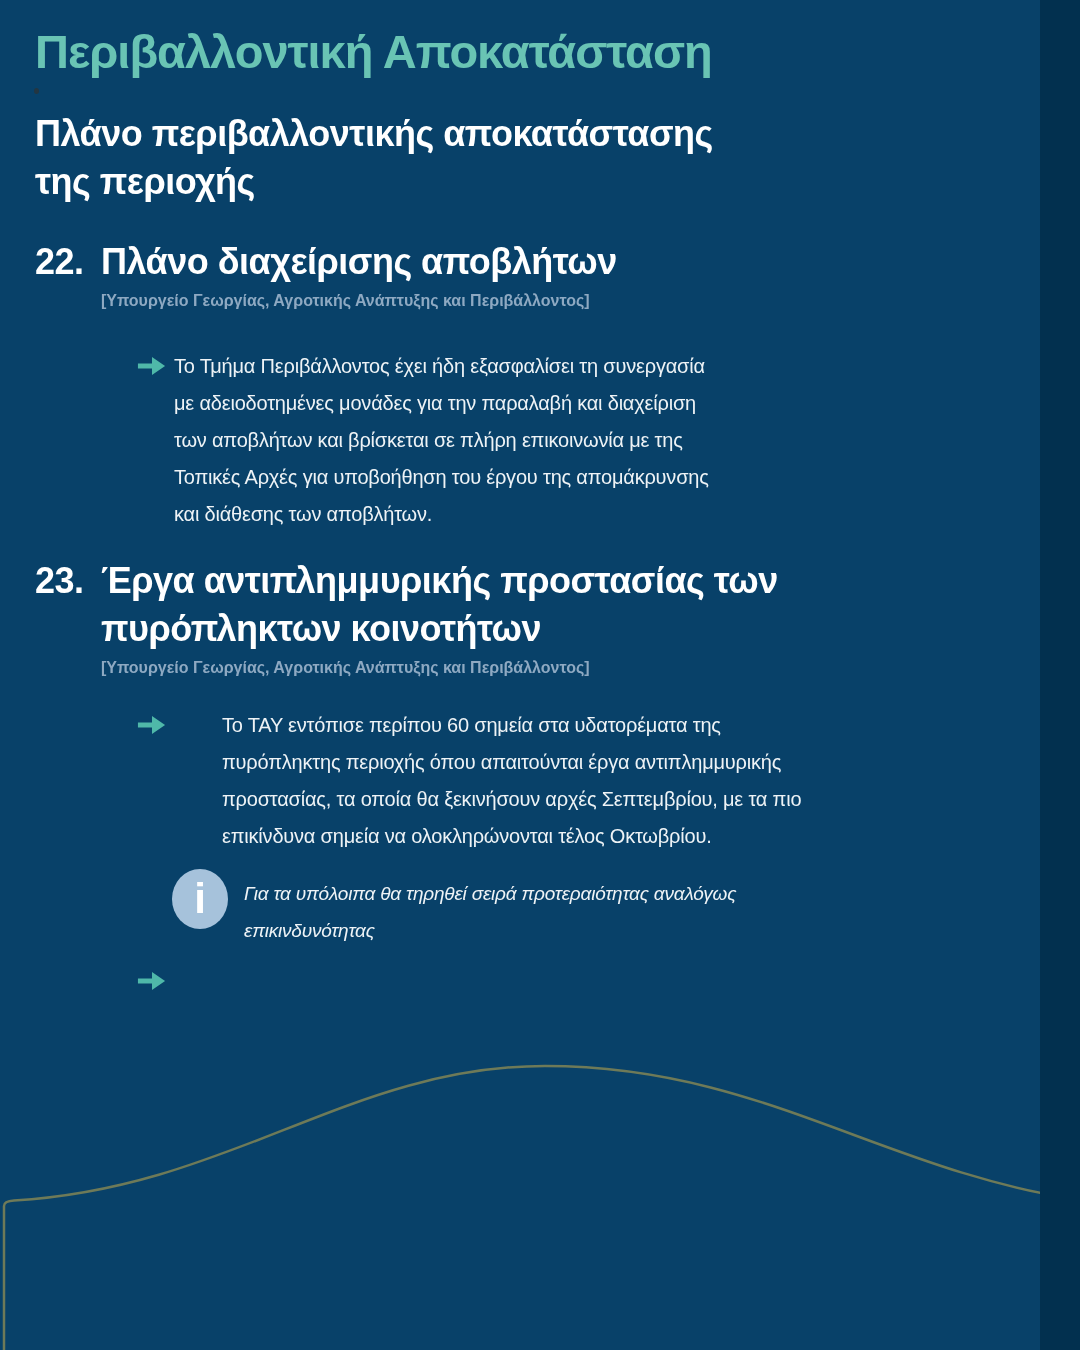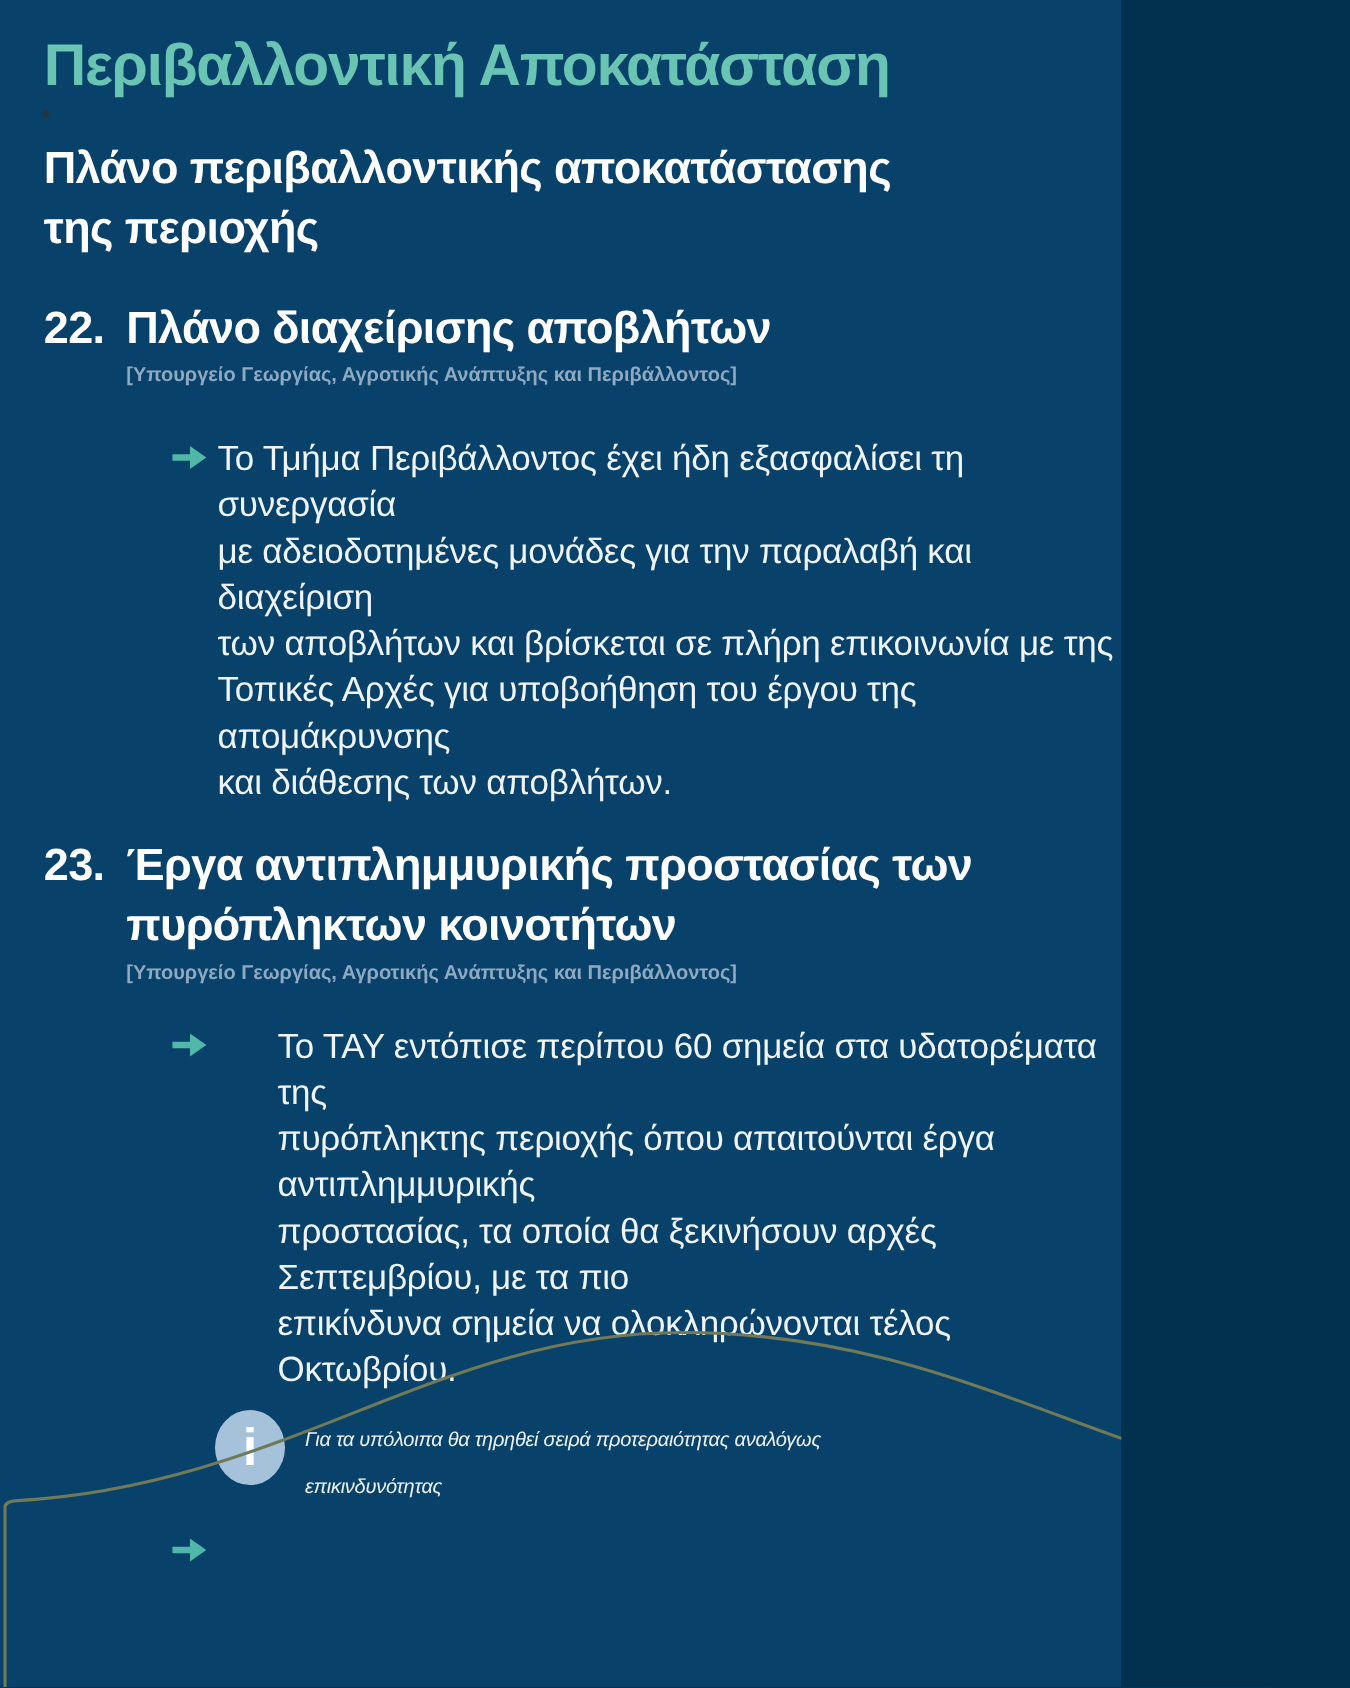--- a/index.html
+++ b/index.html
@@ -1,18 +1,18 @@
 <!DOCTYPE html>
 <html lang="el"><head>
 <meta charset="utf-8">
 <style>
   html,body { margin:0; padding:0; background:#02304f; }
   .page {
     position:relative;
-    width:897px; height:1350px;
+    width:1040px; height:1350px;
     background:var(--background,#084169);
     font-family:"Liberation Sans", sans-serif;
     overflow:hidden;
   }
   .page-title {
     margin:26px 0 0 35px;
     font-size:47px; line-height:52px; font-weight:700;
     letter-spacing:-1px;
     color:var(--title-teal,#69c4b4);
   }
@@ -44,39 +44,39 @@
     color:var(--body-text,#eef3f6);
   }
   .bullet-first  { margin-top:34px; }
   .bullet-mid    { margin-top:26px;gap:48px; }
   .bullet-last   { margin-top:14px; }
   .arrow-icon {
     flex:0 0 38px; padding-top:6px;
     color:var(--arrow-teal,#4fb8a9);
   }
   .bullet-text {
-    font-size:28px; line-height:37px;
+    font-size:20px; line-height:37px;
     white-space:pre-line;
     letter-spacing:-0.2px;
   }
   .info-note {
     display:flex; align-items:flex-start;
     margin:14px 0 0 137px;
   }
   .info-circle {
     flex:0 0 56px; height:60px; border-radius:50%;
     background:var(--info-circle,#a6c2db);
     color:#ffffff;
     display:flex; align-items:center; justify-content:center;
     font-size:42px; font-weight:700; font-style:normal;
     margin-right:16px;
   }
   .info-text {
     padding-top:6px;
-    font-size:16px; line-height:37px; font-style:italic;
+    font-size:19px; line-height:37px; font-style:italic;
     color:var(--body-text,#eef3f6);
     white-space:pre-line;
     letter-spacing:-0.2px;
   }
   .hill-curve {
     position:absolute; left:0; bottom:0;
     width:1080px; height:300px;
     display:block;
   }
 </style>

